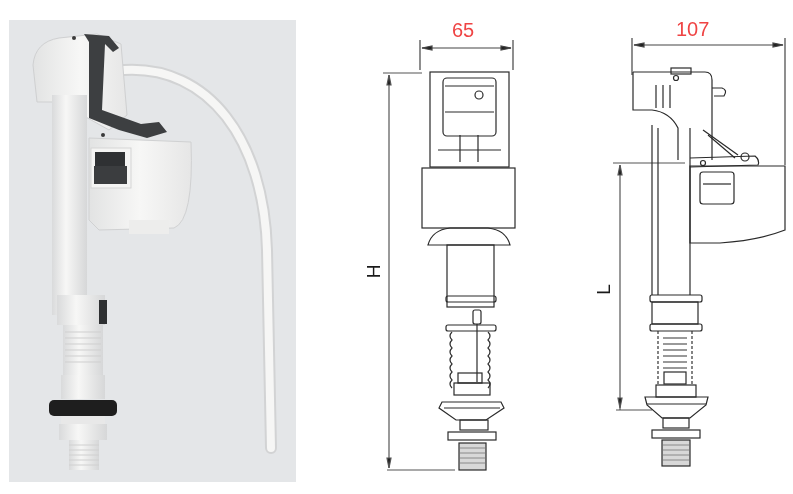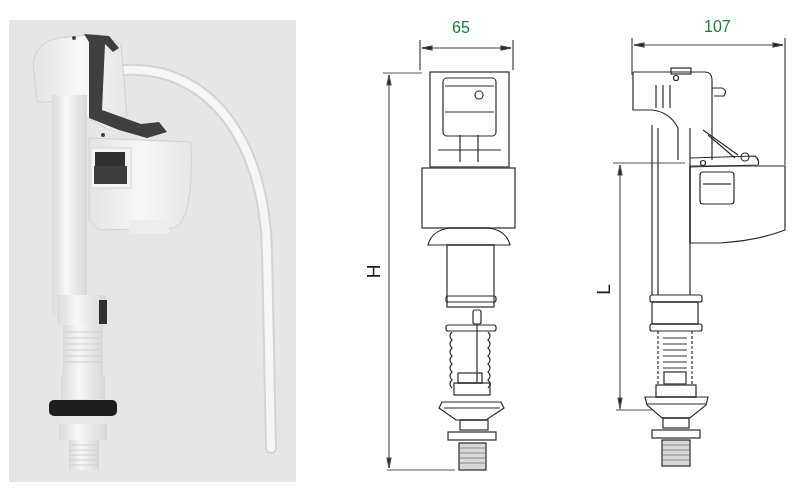--- a/index.html
+++ b/index.html
@@ -1,21 +1,21 @@
 <!DOCTYPE html>
 <html><head>
 <meta charset="utf-8">
 <style>
   html, body { margin: 0; padding: 0; }
   body { width: 793px; height: 494px; background: #ffffff; position: relative; overflow: hidden; font-family: "Liberation Sans", sans-serif; }
   .photo { position: absolute; left: 9px; top: 20px; width: 287px; height: 462px; background: #e4e6e8; overflow: hidden; }
   .photo svg { position: absolute; left: 0; top: 0; }
   .drawing { position: absolute; top: 0; }
   .drawing svg { position: absolute; left: 0; top: 0; }
-  .dim-label { position: absolute; font-family: "Liberation Sans", sans-serif; font-size: 16px; color: #15803d; line-height: 1; }
+  .dim-label { position: absolute; font-family: "Liberation Sans", sans-serif; font-size: 20px; color: #ef4444; line-height: 1; }
   .dim-letter { position: absolute; font-family: "Liberation Sans", sans-serif; font-size: 19px; color: #1a1a1a; transform: rotate(-90deg); line-height: 1; }
 </style>
 </head>
 <body>
 
 <div class="photo">
   <svg width="287" height="462" viewBox="0 0 287 462">
     <defs>
       <linearGradient id="tubeG" x1="0" x2="1">
         <stop offset="0" stop-color="#d9dadb"></stop>
@@ -202,15 +202,15 @@
     <rect x="62" y="430" width="48" height="8"></rect>
 
     <rect x="72" y="440" width="28" height="26" fill="#d8d8d8"></rect>
     <g stroke="#777" stroke-width="0.8">
       <line x1="73" y1="445" x2="99" y2="445"></line>
         <line x1="73" y1="450" x2="99" y2="450"></line>
       <line x1="73" y1="455" x2="99" y2="455"></line>
         <line x1="73" y1="460" x2="99" y2="460"></line>
     </g>
   </svg>
-  <div class="dim-label" style="left:114px;top:19px;">107</div>
+  <div class="dim-label" style="left:86px;top:19px;">107</div>
   <div class="dim-letter" style="left:8px;top:280px;">L</div>
 </div>
 
 </body></html>

